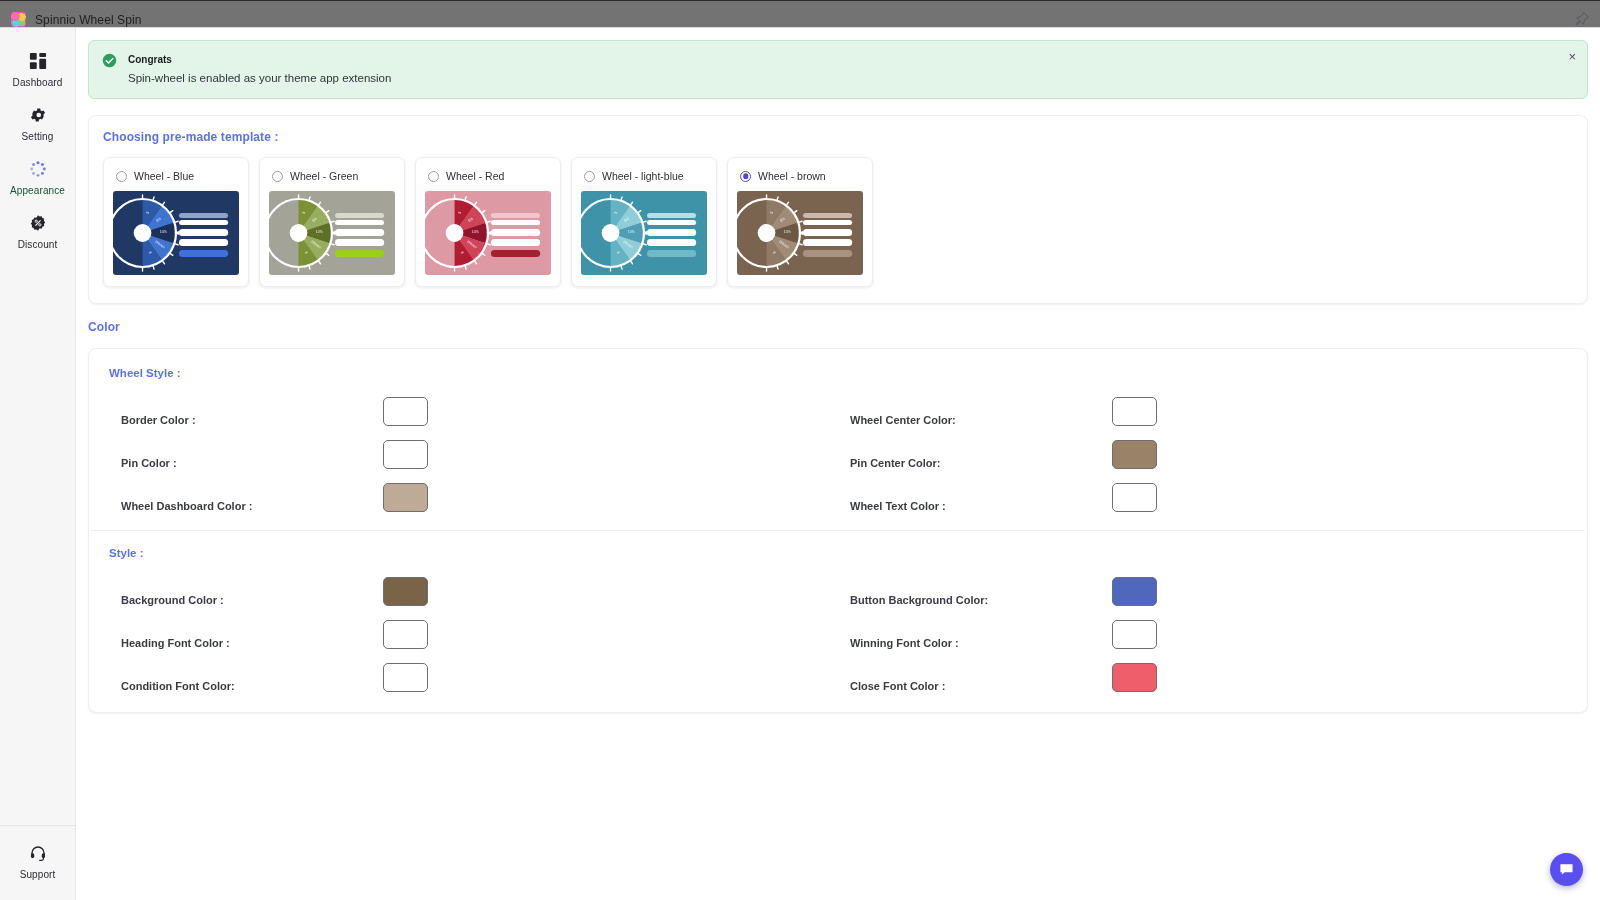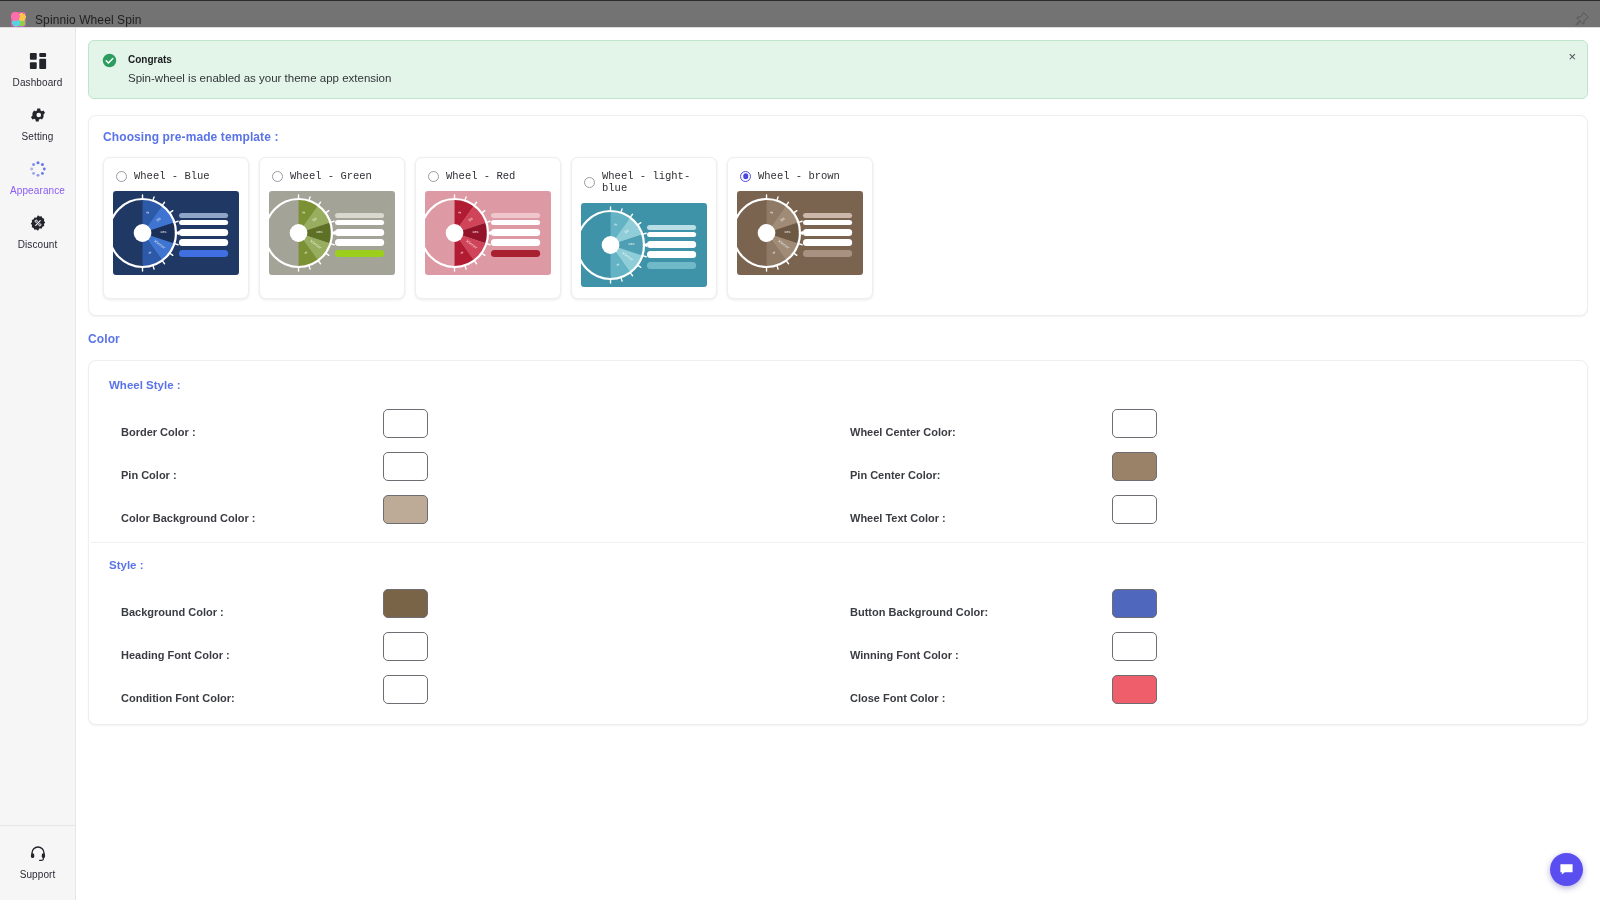--- a/index.html
+++ b/index.html
@@ -61,21 +61,21 @@
   }
   .nav-item {
     width: 100%;
     display: flex; flex-direction: column; align-items: center;
     padding: 9px 2px 8px 2px;
     cursor: pointer;
     color: #2b2b35;
   }
   .nav-item .nav-icon { height: 20px; display: flex; align-items: center; justify-content: center; }
   .nav-item .nav-label { font-size: 10px; margin-top: 6px; letter-spacing: .1px; }
-  .nav-item.active { color: #8b5cf6; }
+  .nav-item.active { color: #14532d; }
   .sidebar-bottom {
     margin-top: auto; width: 100%;
     border-top: 1px solid #e6e6e8;
     padding: 8px 0 12px 0;
   }
 
   
   .main {
     flex: 1; min-width: 0;
     background: #ffffff;
@@ -117,21 +117,20 @@
 
   
   .template-row { display: flex; gap: 10px; margin-top: 13px; }
   .tpl {
     width: 146px;
     background: #fff;
     border: 1px solid #eceef0;
     border-radius: 7px;
     box-shadow: 0 1px 3px rgba(20,20,40,.09);
     padding: 9px 9px 11px 9px;
-    font-family: Liberation Mono, monospace;
   }
   .tpl-head { display: flex; align-items: center; gap: 7px; padding: 3px 0 0 3px; }
   .radio {
     width: 11px; height: 11px; border-radius: 50%;
     border: 1.3px solid #9b9ba3; background: #fff;
     flex: 0 0 auto; position: relative;
   }
   .radio.checked { border-color: #4b49dd; }
   .radio.checked::after{
     content:""; position:absolute; left:50%; top:50%;
@@ -534,21 +533,21 @@
              </div>
                   <div class="field">
                <span class="field-label">Pin Color :</span>
                <span class="swatch" style="background: rgb(255, 255, 255);"></span>
              </div>
                   <div class="field">
                <span class="field-label">Pin Center Color:</span>
                <span class="swatch" style="background: rgb(154, 130, 104);"></span>
              </div>
                   <div class="field">
-               <span class="field-label">Color Background Color :</span>
+               <span class="field-label">Wheel Dashboard Color :</span>
                <span class="swatch" style="background: rgb(189, 171, 151);"></span>
              </div>
                   <div class="field">
                <span class="field-label">Wheel Text Color :</span>
                <span class="swatch" style="background: rgb(255, 255, 255);"></span>
              </div>
                 </div>
               </div>
               <div class="subcard">
                 <div class="subcard-title">Style :</div>

